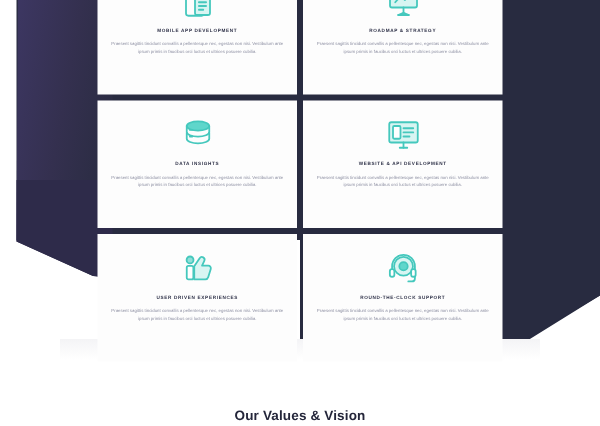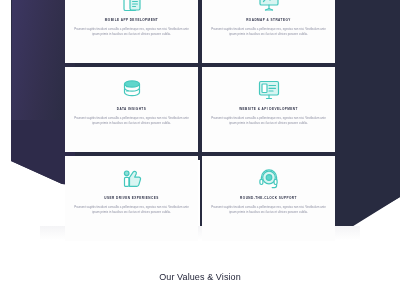--- a/index.html
+++ b/index.html
@@ -63,21 +63,21 @@
 
   
   .values {
     position:absolute;
     left:0; right:0;
     top:272px;
     text-align:center;
   }
   .values-title {
     font-size:9px;
-    font-weight:400;
+    font-weight:700;
     color:#24263a;
     letter-spacing:.1px;
   }
 
   .bottom-fade {
     position:absolute;
     left:40px; right:40px;
     top:226px; height:14px;
     background:linear-gradient(180deg,#f4f4f6 0%,#ffffff 100%);
     pointer-events:none;

